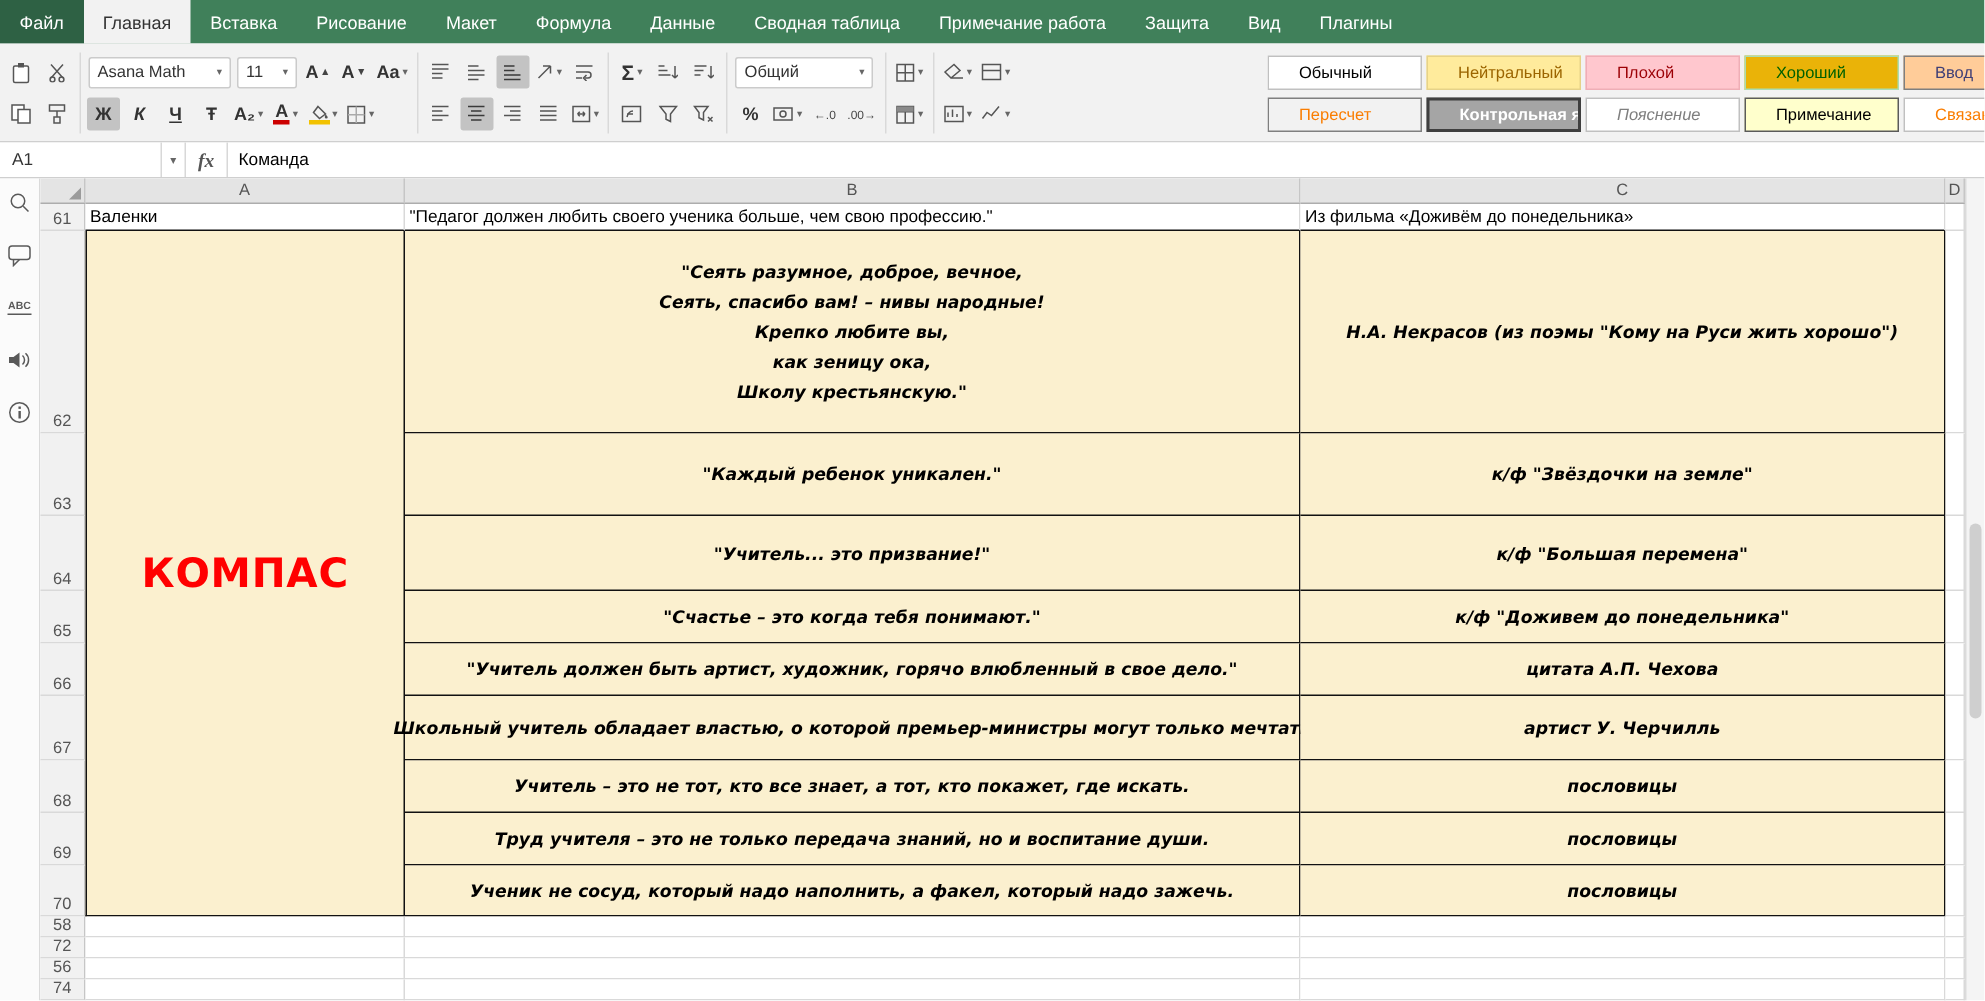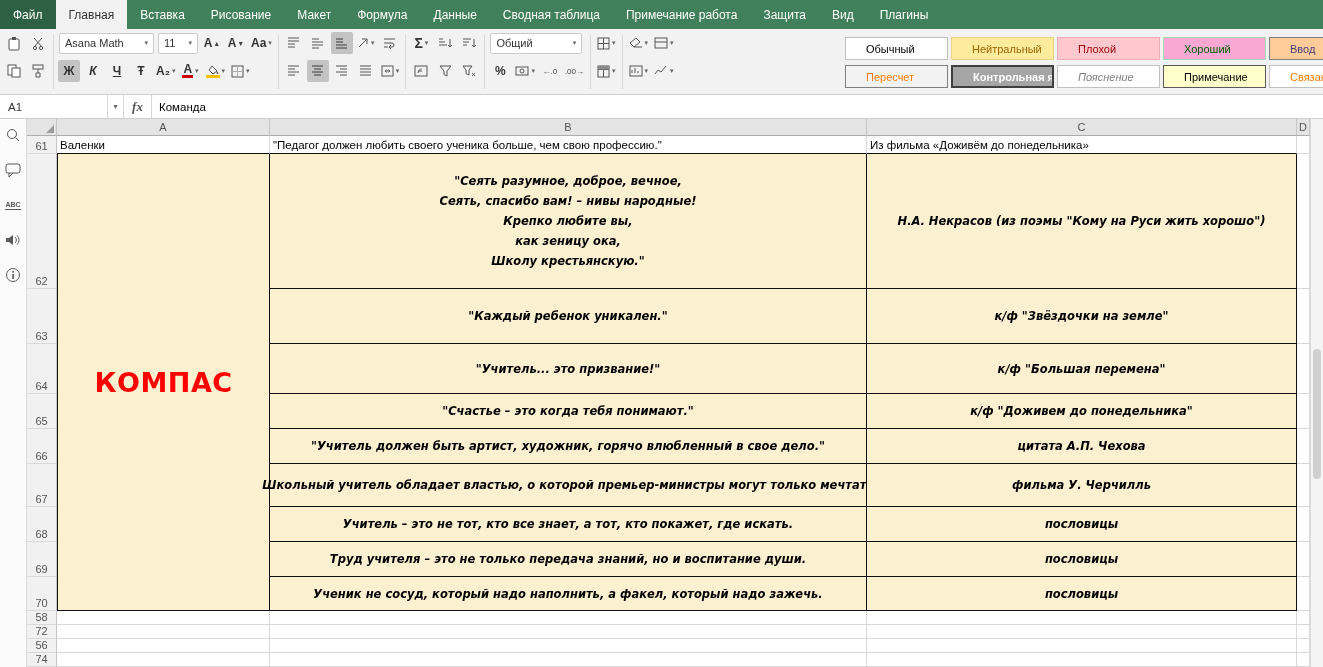--- a/index.html
+++ b/index.html
@@ -8,21 +8,21 @@
 
   
   .menubar{position:absolute;top:0;left:0;right:0;height:29px;background:#40805A;display:flex;align-items:stretch}
   .tab{display:flex;align-items:center;padding:0 13px;color:#fff;font-size:12px;cursor:default;white-space:nowrap}
   .tab.file{background:#2E6144}
   .tab.active{background:#F2F2F2;color:#333}
 
   
   .toolbar{position:absolute;top:29px;left:0;right:0;height:66px;background:#F2F2F2;border-bottom:1px solid #CFCFCF}
   .tb-left{position:absolute;left:2px;top:0;width:845px;height:66px;display:flex;overflow:hidden}
-  .grp{display:flex;flex-direction:column;}
+  .grp{display:flex;flex-direction:column;justify-content:center}
   .tr{display:flex;align-items:center;height:28px}
   .vsep{width:1px;background:#D9D9D9;margin:6px 3px;align-self:stretch}
   .btn{height:22px;min-width:22px;padding:0 2px;display:inline-flex;align-items:center;justify-content:center;margin:0 1px;border-radius:2px;font-size:12px;color:#444;cursor:default}
   .btn.on{background:#C3C3C3}
   .drop::after{content:"▾";font-size:7px;color:#666;margin-left:2px}
   .combo{height:21px;background:#fff;border:1px solid #CBCBCB;border-radius:2px;display:flex;align-items:center;font-size:11px;padding:0 5px;color:#333;margin:0 2px;white-space:nowrap;overflow:hidden}
   .combo::after{content:"▾";font-size:7px;color:#666;margin-left:auto;padding-left:4px}
   .combo.fnt{width:95px}.combo.fsz{width:40px}.combo.num{width:92px}
   .glyph{font-weight:bold;font-size:12px;color:#333}
   .tinyup{font-size:7px;margin-left:1px;color:#444}
@@ -30,21 +30,21 @@
   .fill-a{display:inline-block;border-bottom:3px solid #F2C200;line-height:11px;padding:0 1px}
   .mini{font-size:8px;color:#444;letter-spacing:0}
   svg{display:block}
 
   
   .gallery{position:absolute;left:845px;top:0;right:0;height:66px;overflow:hidden;padding-top:8px}
   .g-grid{display:grid;grid-template-columns:repeat(5,103px);grid-auto-rows:23px;column-gap:3px;row-gap:5px}
   .chip{border:1px solid #C0C0C0;background:#fff;display:flex;align-items:center;padding:0 20px;font-size:11px;white-space:nowrap;overflow:hidden;color:#000;cursor:default}
   .st1{background:#FFEB9C;color:#9C6500;border-color:#E6D288}
   .st2{background:#FFC7CE;color:#9C0006;border-color:#EFAEB6}
-  .st3{background:#f9a8d4;color:#006100;border-color:#A9DDB4}
+  .st3{background:#eab308;color:#006100;border-color:#A9DDB4}
   .st4{background:#FFCC99;color:#3F3F76;border-color:#7F7F7F}
   .st5{background:#F2F2F2;color:#FA7D00;border-color:#7F7F7F}
   .st6{background:#A5A5A5;color:#fff;border:2px solid #3F3F3F;font-weight:bold}
   .st7{color:#7F7F7F;font-style:italic}
   .st8{background:#FFFFCC;border-color:#5A5A5A}
   .st9{color:#FA7D00}
 
   
   .formulabar{position:absolute;top:95px;left:0;right:0;height:24px;background:#fff;border-bottom:1px solid #CFCFCF;display:flex;align-items:stretch}
   .namebox{width:108px;border-right:1px solid #D8D8D8;display:flex;align-items:center;padding:0 8px;font-size:11.5px;color:#333}
@@ -469,21 +469,21 @@
 
   <div class="cell q" style="grid-area:6/3">"Счастье – это когда тебя понимают."</div>
   <div class="cell q" style="grid-area:6/4">к/ф "Доживем до понедельника"</div>
   <div class="cell" style="grid-area:6/5"></div>
 
   <div class="cell q" style="grid-area:7/3">"Учитель должен быть артист, художник, горячо влюбленный в свое дело."</div>
   <div class="cell q" style="grid-area:7/4">цитата А.П. Чехова</div>
   <div class="cell" style="grid-area:7/5"></div>
 
   <div class="cell q" style="grid-area:8/3">Школьный учитель обладает властью, о которой премьер-министры могут только мечтать</div>
-  <div class="cell q" style="grid-area:8/4">фильма У. Черчилль</div>
+  <div class="cell q" style="grid-area:8/4">артист У. Черчилль</div>
   <div class="cell" style="grid-area:8/5"></div>
 
   <div class="cell q" style="grid-area:9/3">Учитель – это не тот, кто все знает, а тот, кто покажет, где искать.</div>
   <div class="cell q" style="grid-area:9/4">пословицы</div>
   <div class="cell" style="grid-area:9/5"></div>
 
   <div class="cell q" style="grid-area:10/3">Труд учителя – это не только передача знаний, но и воспитание души.</div>
   <div class="cell q" style="grid-area:10/4">пословицы</div>
   <div class="cell" style="grid-area:10/5"></div>
 

